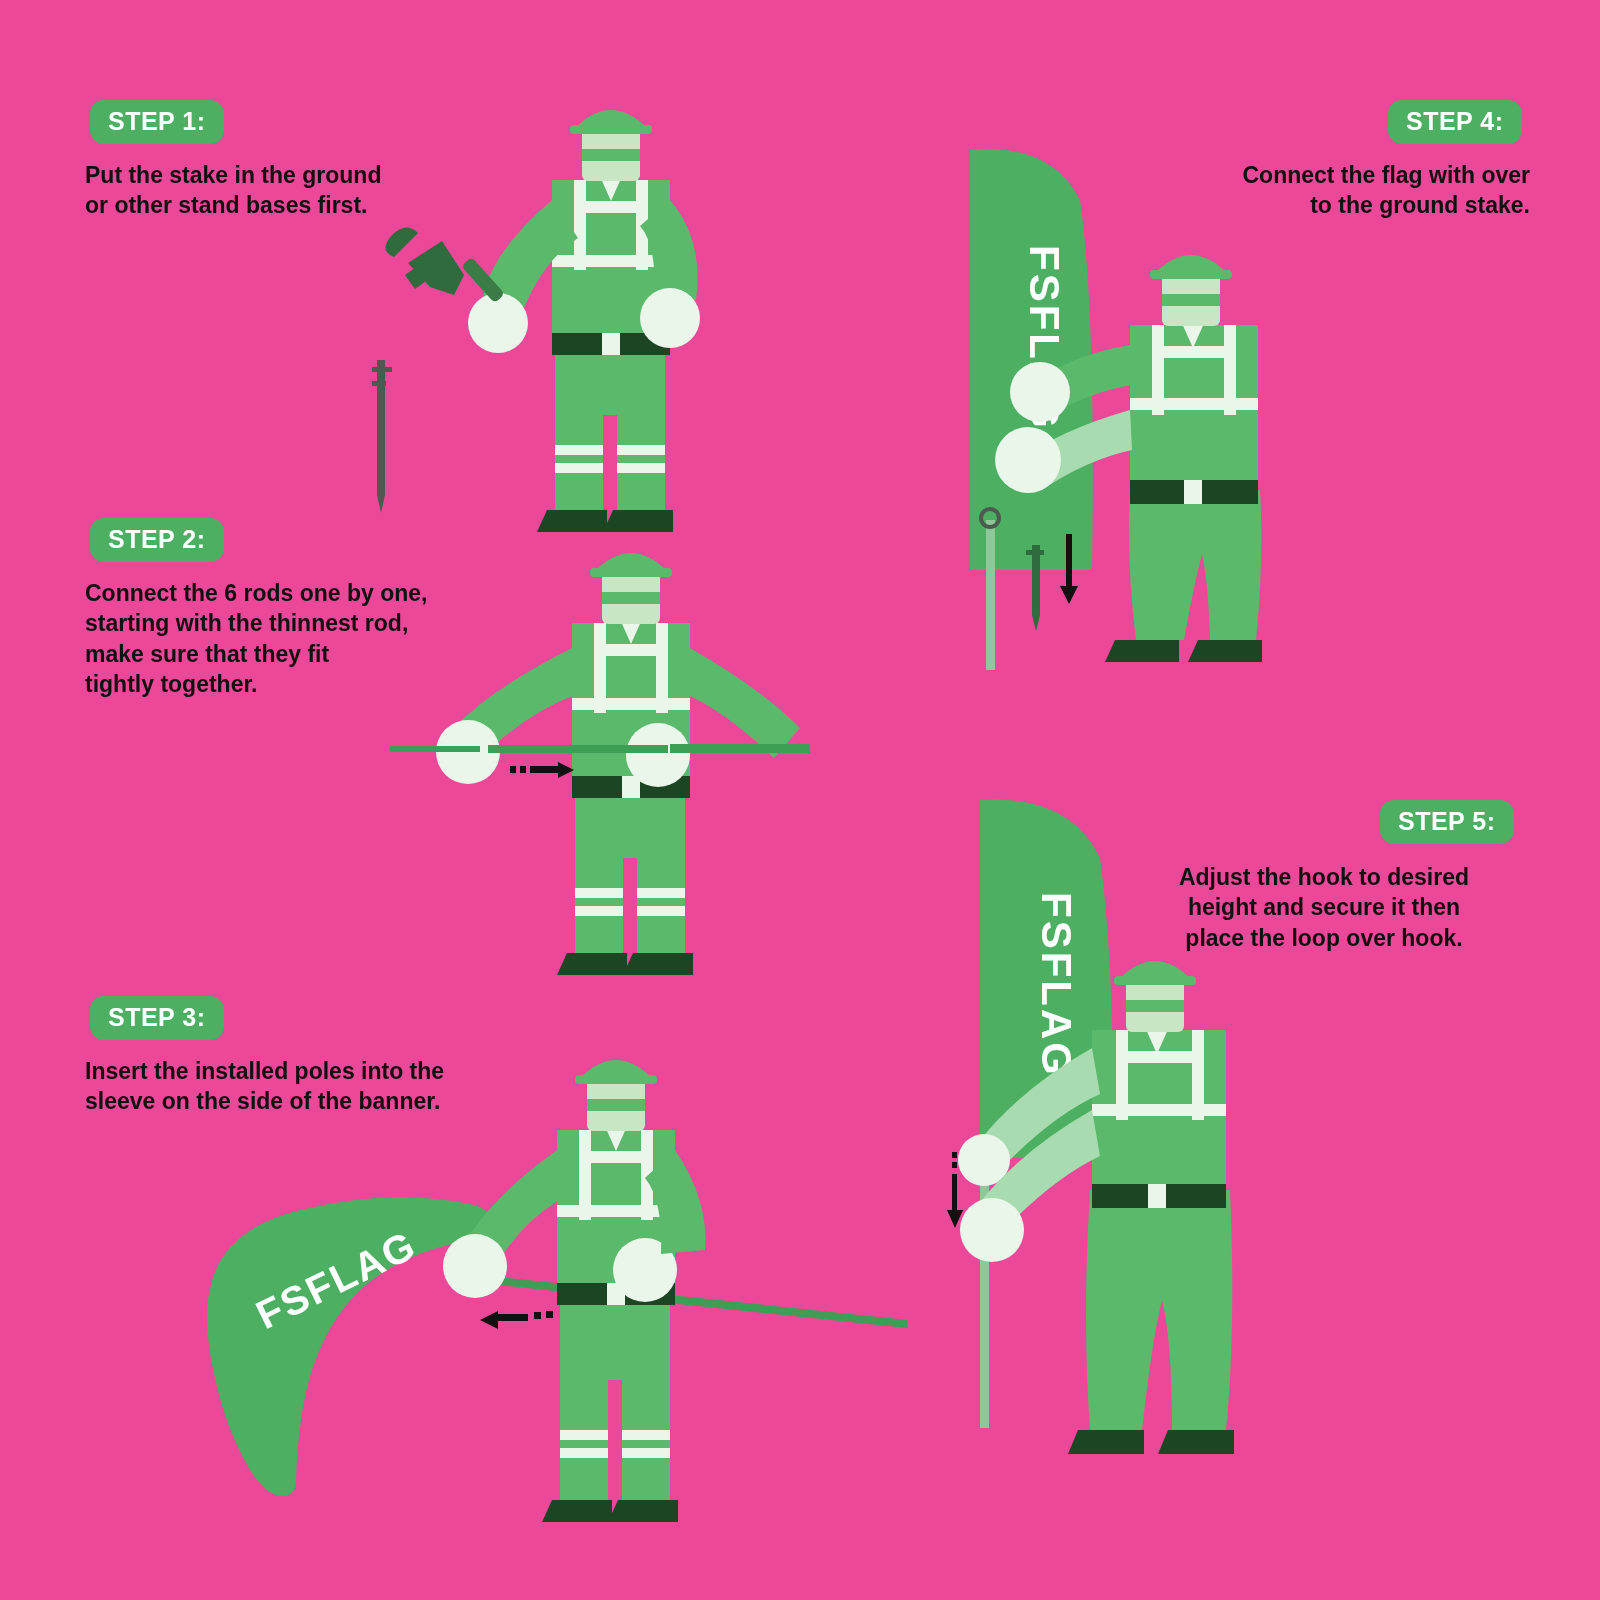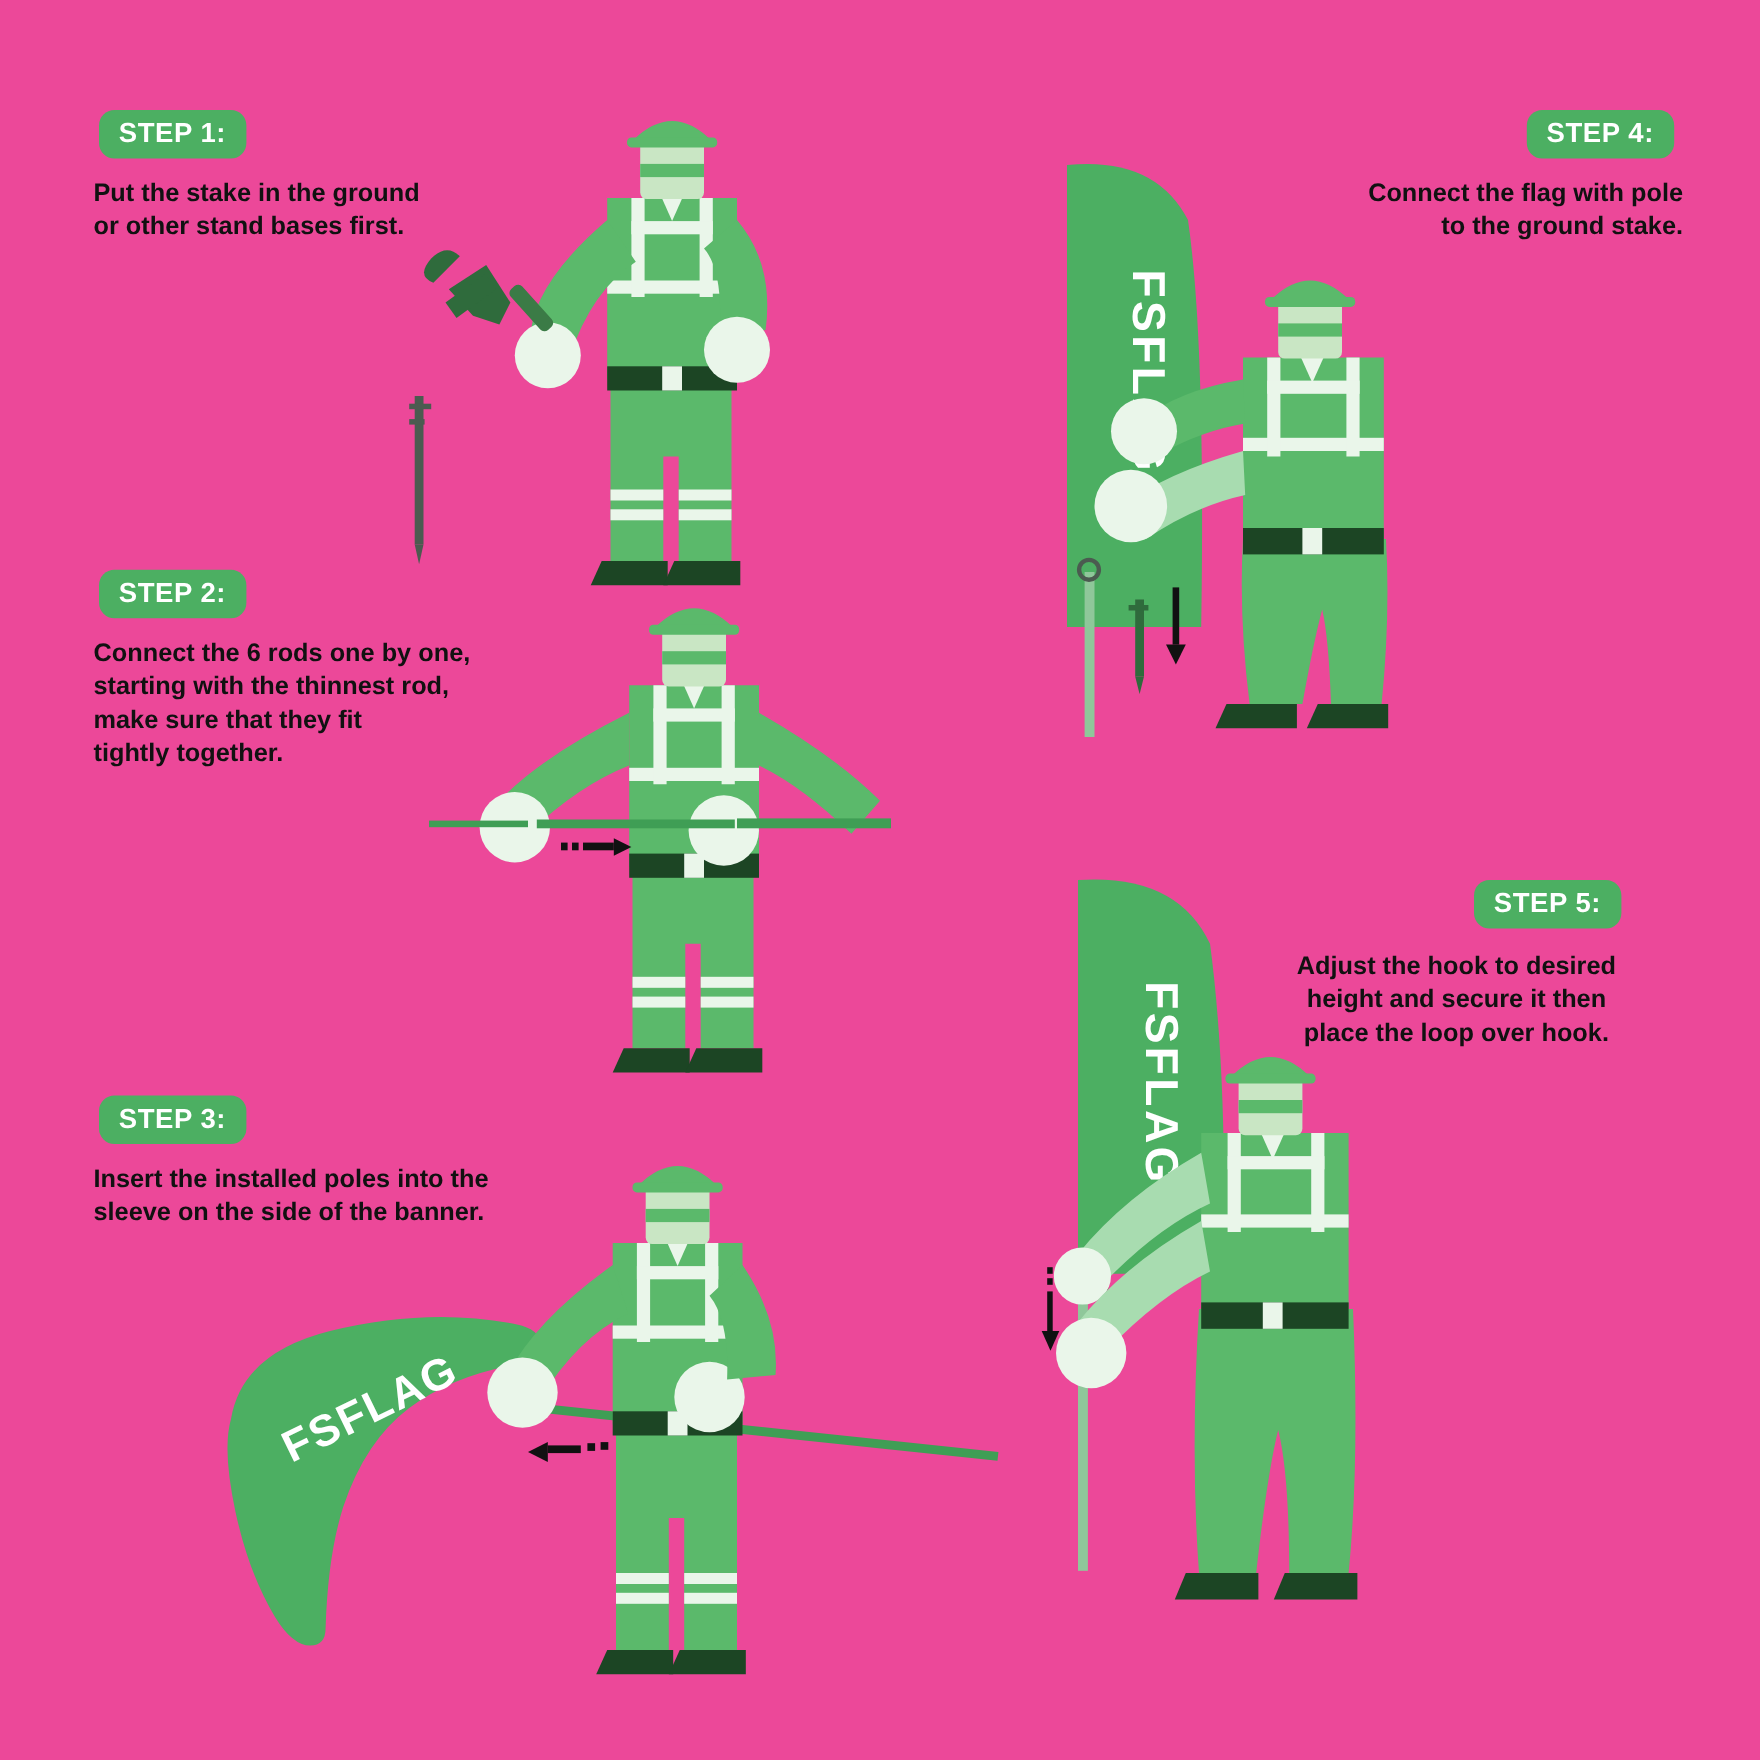--- a/index.html
+++ b/index.html
@@ -202,21 +202,21 @@
       <path d="M431 47 q35 -34 70 0 z" fill="#5BB96B"></path>
       <rect x="425" y="45" width="82" height="9" rx="4" fill="#5BB96B"></rect>
       <path d="M407 120 q-70 50 -96 100 l30 22 q34 -56 80 -78 z" fill="#5BB96B"></path>
       <circle cx="325" cy="236" r="32" fill="#EAF6EA"></circle>
       <circle cx="495" cy="240" r="32" fill="#EAF6EA"></circle>
       <path d="M525 120 q34 50 30 100 l-44 4 q2 -54 -16 -76 z" fill="#5BB96B"></path>
     </g>
   </svg>
 
   <div class="step-badge" style="left:1388px; top:100px;">STEP 4:</div>
-  <div class="step-text right" style="left:980px; top:160px; width:550px;">Connect the flag with pole
+  <div class="step-text right" style="left:980px; top:160px; width:550px;">Connect the flag with over
 to the ground stake.</div>
 
   <svg class="art" style="left:940px; top:130px;" width="450" height="590" viewBox="0 0 450 590">
 
     <g>
       <path d="M30 20 q80 -8 110 50 q16 110 12 370 h-122 z" fill="#4CAF62"></path>
       <text x="90" y="115" fill="#FFFFFF" font-family="Liberation Sans, sans-serif" font-size="42" font-weight="bold" letter-spacing="3" transform="rotate(90 90 115)">FSFLAG</text>
     </g>
 
     <g>
@@ -248,21 +248,21 @@
       <path d="M216 142 q35 -34 70 0 z" fill="#5BB96B"></path>
       <rect x="210" y="140" width="82" height="9" rx="4" fill="#5BB96B"></rect>
 
       <path d="M190 215 q-60 10 -94 38 l18 30 q40 -22 78 -28 z" fill="#5BB96B"></path>
       <circle cx="100" cy="262" r="30" fill="#EAF6EA"></circle>
       <path d="M190 280 q-70 20 -110 50 l22 30 q44 -30 90 -40 z" fill="#A8DCB0"></path>
       <circle cx="88" cy="330" r="33" fill="#EAF6EA"></circle>
     </g>
   </svg>
 
-  <div class="step-badge" style="left:1340px; top:800px;">STEP 5:</div>
+  <div class="step-badge" style="left:1380px; top:800px;">STEP 5:</div>
   <div class="step-text center" style="left:1074px; top:862px; width:500px;">Adjust the hook to desired
 height and secure it then
 place the loop over hook.</div>
 
   <svg class="art" style="left:940px; top:790px;" width="470" height="740" viewBox="0 0 470 740">
 
     <g>
       <path d="M40 10 q90 -6 120 58 q16 120 12 300 h-132 z" fill="#4CAF62"></path>
       <text x="102" y="102" fill="#FFFFFF" font-family="Liberation Sans, sans-serif" font-size="42" font-weight="bold" letter-spacing="3" transform="rotate(90 102 102)">FSFLAG</text>
     </g>

